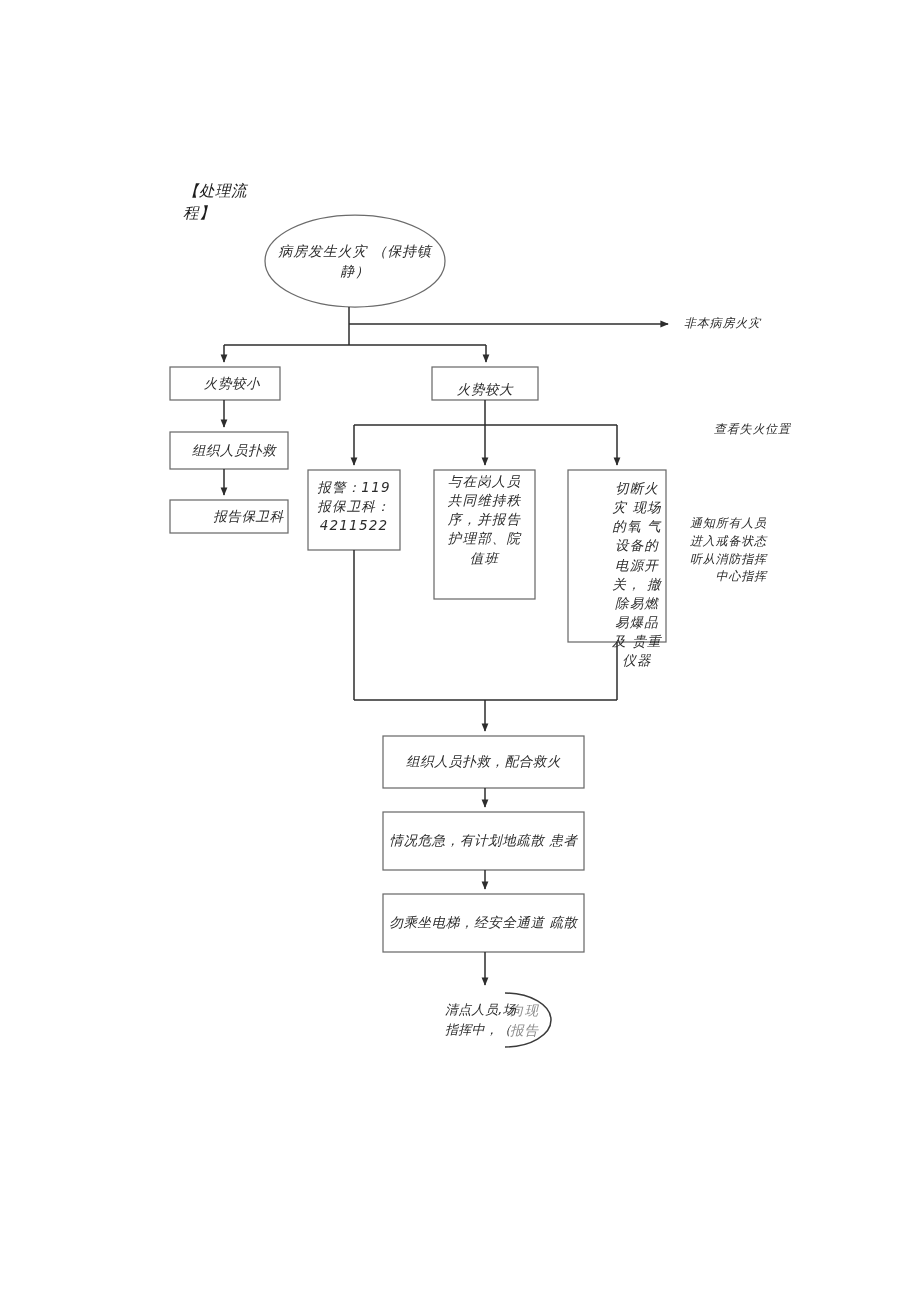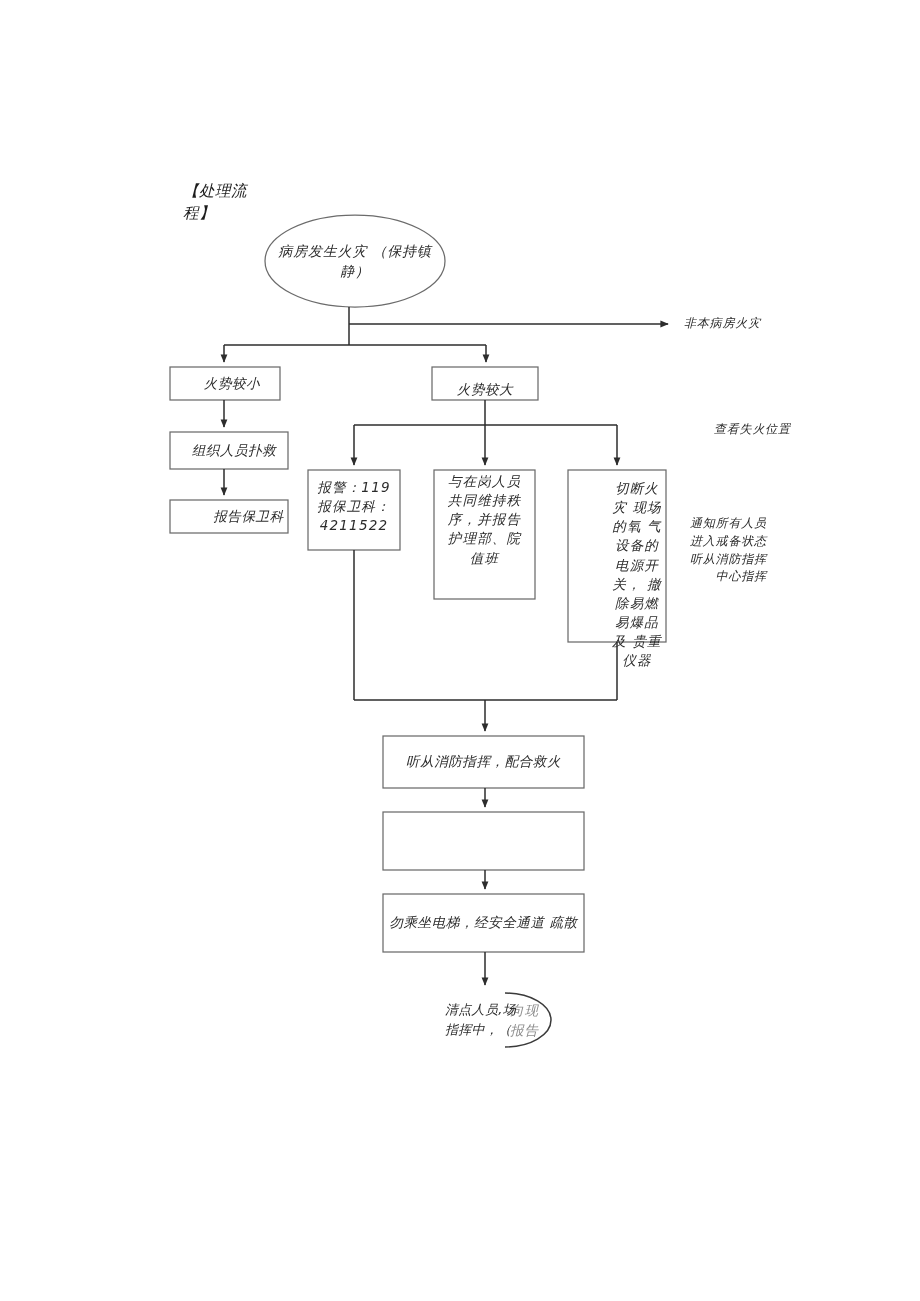--- a/index.html
+++ b/index.html
@@ -175,21 +175,23 @@
 护理部、院
 值班</div>
   <div class="node-text box-node narrow" style="left:568px; top:470px; width:98px; height:172px; align-items:flex-start; padding-top:9px;padding-left:44px;">切断火灾
 现场的氧
 气设备的
 电源开关，
 撤除易燃
 易爆品及
 贵重仪器</div>
 
-  <div class="node-text box-node" style="left:383px; top:736px; width:201px; height:52px;">听从消防指挥，配合救火</div>
+  <div class="node-text box-node" style="left:383px; top:736px; width:201px; height:52px;">组织人员扑救，配合救火</div>
+  <div class="node-text box-node" style="left:383px; top:812px; width:201px; height:58px;">情况危急，有计划地疏散
+患者</div>
   <div class="node-text box-node" style="left:383px; top:894px; width:201px; height:58px;">勿乘坐电梯，经安全通道
 疏散</div>
 
   <div class="ghost-text" style="left:510px; top:1000px;">向现
 报告</div>
   <div class="overlay-text" style="left:425px; top:1000px;margin-left:20px;">清点人员,场
 指挥中，（</div>
 
   <div class="side-label" style="left:684px; top:315px;">非本病房火灾</div>
   <div class="side-label" style="left:690px; top:421px;margin-left:24px;">查看失火位置</div>

